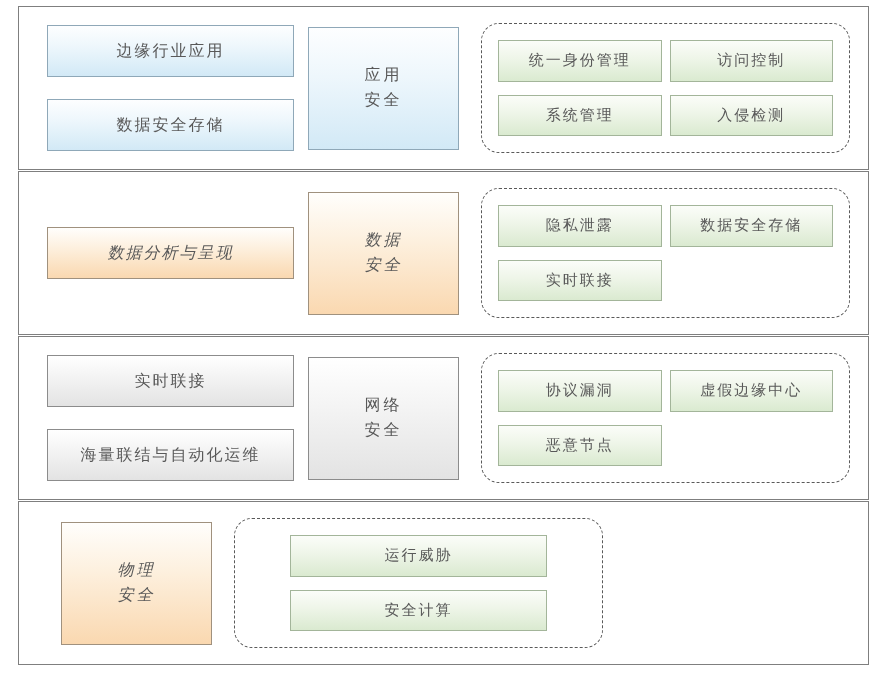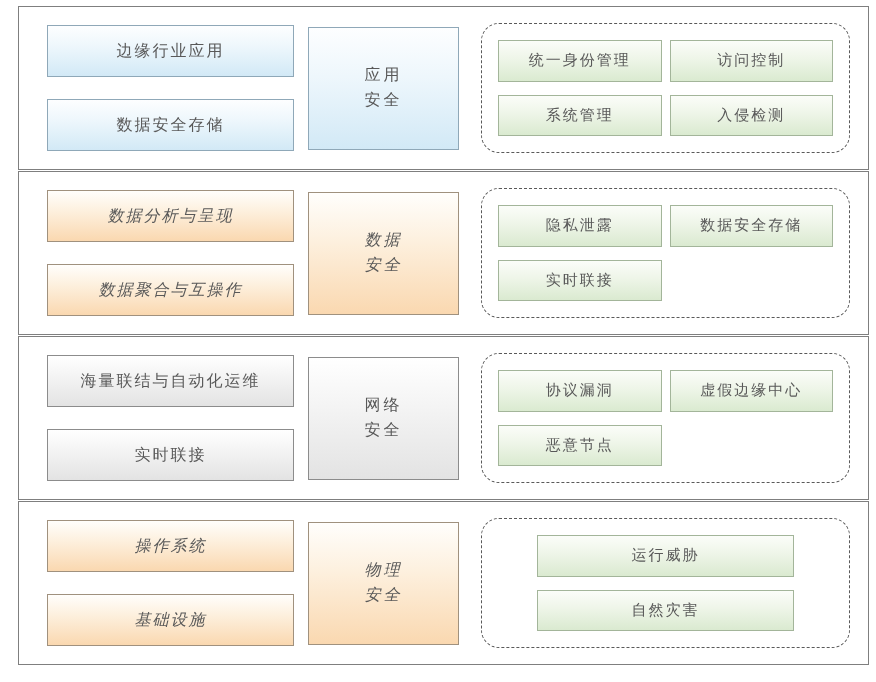--- a/index.html
+++ b/index.html
@@ -122,57 +122,52 @@
       <div class="threat-box">统一身份管理</div>
       <div class="threat-box">访问控制</div>
       <div class="threat-box">系统管理</div>
       <div class="threat-box">入侵检测</div>
     </div>
   </div>
 
   <div class="layer-row">
     <div class="left-col">
       <div class="fn-box theme-orange">数据分析与呈现</div>
-      <div class="fn-box theme-orange">数据聚合与互操作</div>
     </div>
     <div class="category-box theme-orange">
       <div>数据</div>
       <div>安全</div>
     </div>
     <div class="dashed-group">
       <div class="threat-box">隐私泄露</div>
       <div class="threat-box">数据安全存储</div>
       <div class="threat-box">实时联接</div>
     </div>
   </div>
 
   <div class="layer-row">
     <div class="left-col">
+      <div class="fn-box theme-gray">实时联接</div>
       <div class="fn-box theme-gray">海量联结与自动化运维</div>
-      <div class="fn-box theme-gray">实时联接</div>
     </div>
     <div class="category-box theme-gray">
       <div>网络</div>
       <div>安全</div>
     </div>
     <div class="dashed-group">
       <div class="threat-box">协议漏洞</div>
       <div class="threat-box">虚假边缘中心</div>
       <div class="threat-box">恶意节点</div>
     </div>
   </div>
 
   <div class="layer-row">
-    <div class="left-col">
-      <div class="fn-box theme-orange">操作系统</div>
-      <div class="fn-box theme-orange">基础设施</div>
-    </div>
     <div class="category-box theme-orange">
       <div>物理</div>
       <div>安全</div>
     </div>
     <div class="dashed-group single">
       <div class="threat-box">运行威胁</div>
-      <div class="threat-box">自然灾害</div>
+      <div class="threat-box">安全计算</div>
     </div>
   </div>
 
 </div>
 
 </body></html>

